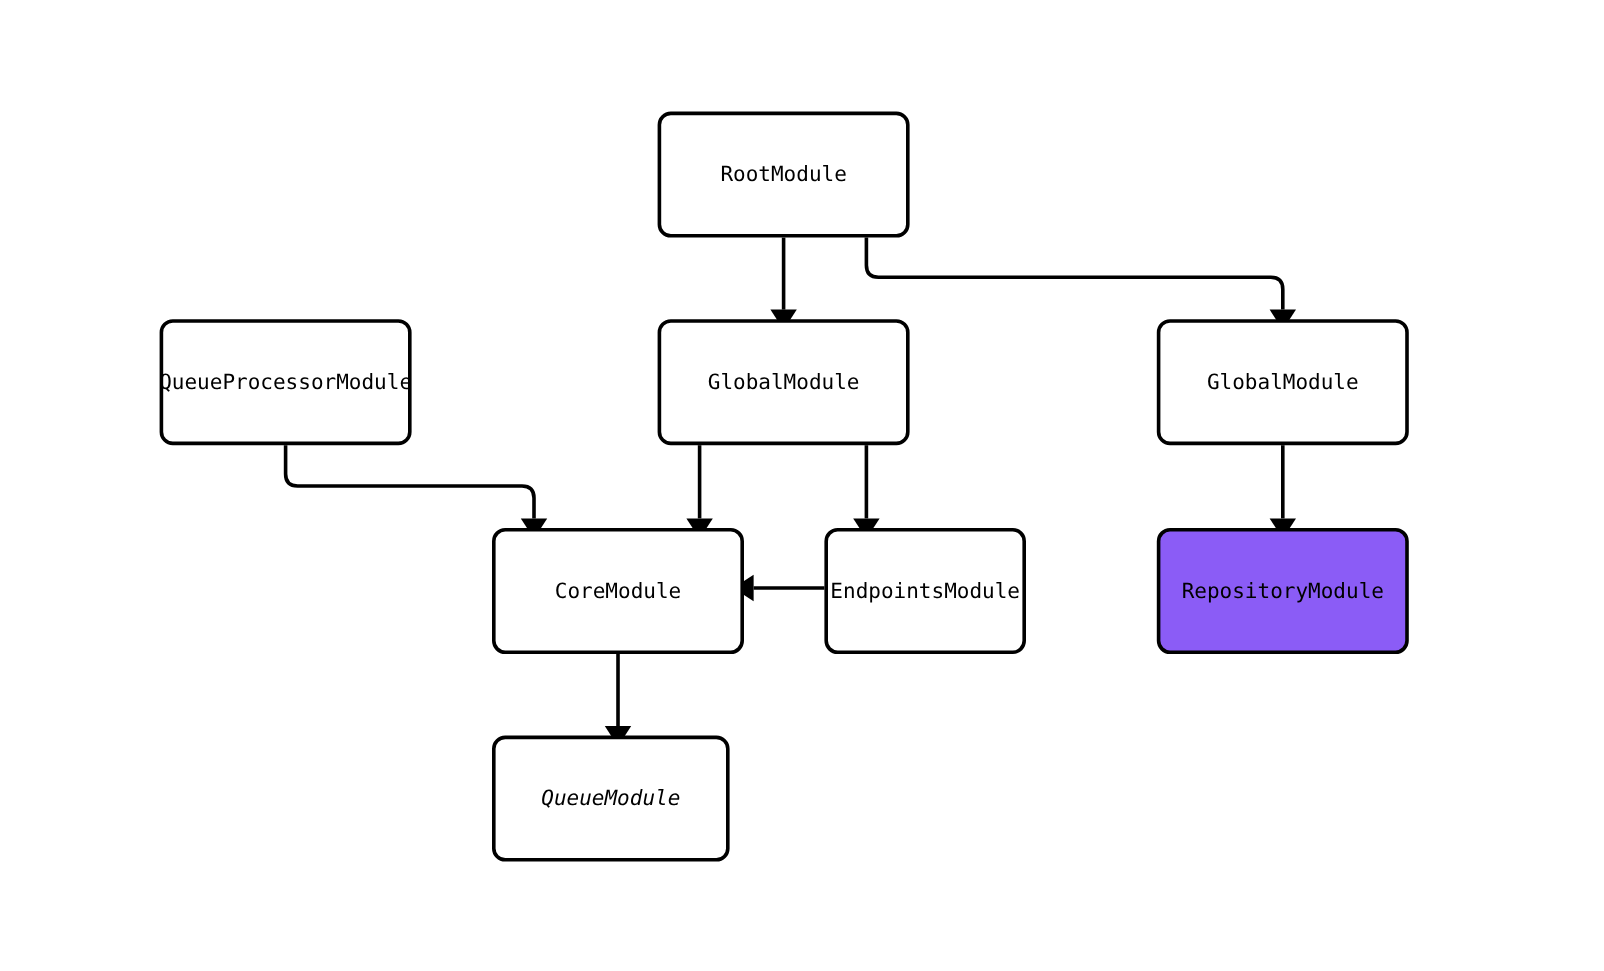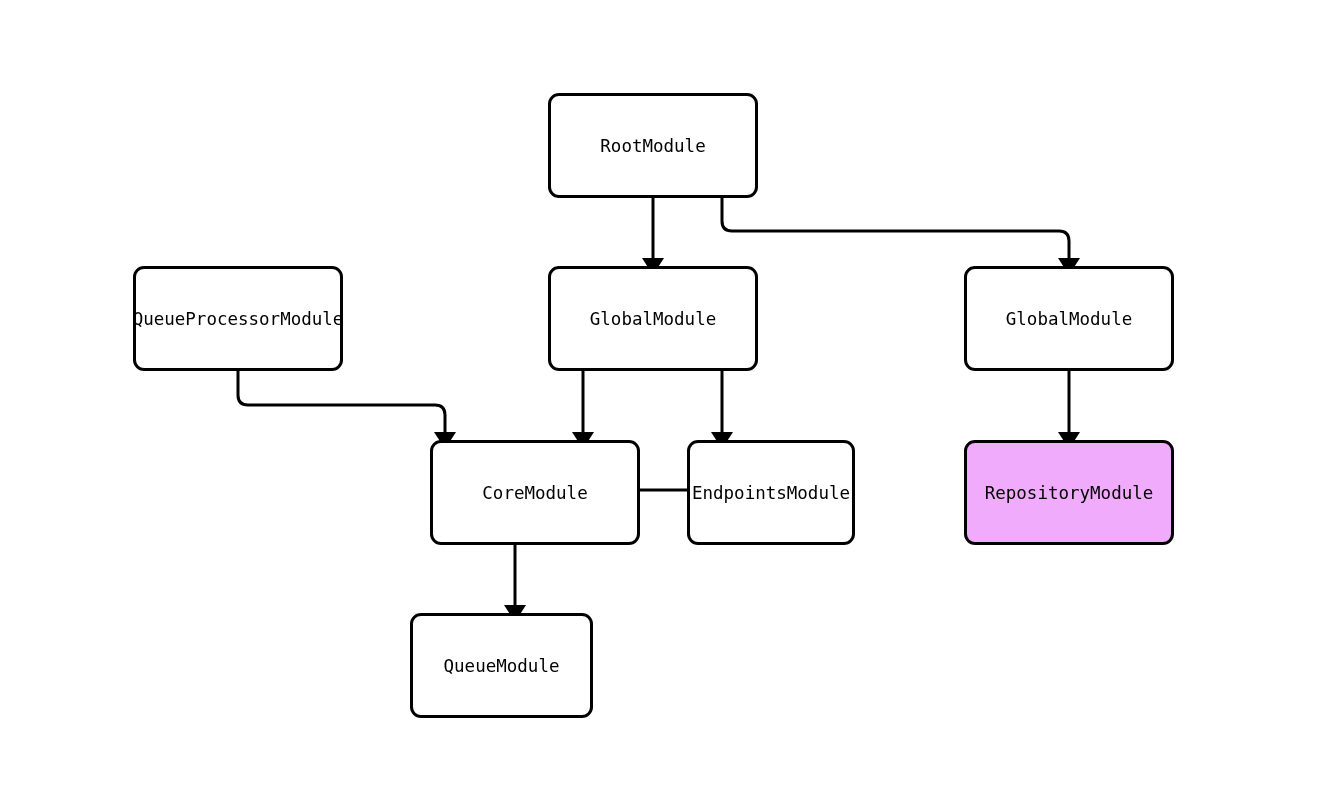--- a/index.html
+++ b/index.html
@@ -91,33 +91,33 @@
   <div class="node" style="left: 548px; top: 266px; width: 210px; height: 105px; border-radius: 11px; border-width: 3px; border-color: rgb(0, 0, 0); background: rgb(255, 255, 255);">
     <div class="node-label">Global</div>
     <div class="node-label">Module</div>
   </div>
 
   <div class="node" style="left: 964px; top: 266px; width: 210px; height: 105px; border-radius: 11px; border-width: 3px; border-color: rgb(0, 0, 0); background: rgb(255, 255, 255);">
     <div class="node-label">Global</div>
     <div class="node-label">Module</div>
   </div>
 
-  <div class="node" style="left: 410px; top: 440px; width: 210px; height: 105px; border-radius: 11px; border-width: 3px; border-color: rgb(0, 0, 0); background: rgb(255, 255, 255); margin-left: 20px;">
+  <div class="node" style="left: 410px; top: 440px; width: 210px; height: 105px; border-radius: 11px; border-width: 3px; border-color: rgb(0, 0, 0); background: rgb(255, 255, 255);">
     <div class="node-label">Core</div>
     <div class="node-label">Module</div>
   </div>
 
   <div class="node" style="left: 687px; top: 440px; width: 168px; height: 105px; border-radius: 11px; border-width: 3px; border-color: rgb(0, 0, 0); background: rgb(255, 255, 255);">
     <div class="node-label">Endpoints</div>
     <div class="node-label">Module</div>
   </div>
 
-  <div class="node" style="left: 964px; top: 440px; width: 210px; height: 105px; border-radius: 11px; border-width: 3px; border-color: rgb(0, 0, 0); background: #f0abfc;">
+  <div class="node" style="left: 964px; top: 440px; width: 210px; height: 105px; border-radius: 11px; border-width: 3px; border-color: rgb(0, 0, 0); background: #8b5cf6;">
     <div class="node-label">Repository</div>
     <div class="node-label">Module</div>
   </div>
 
-  <div class="node" style="left: 410px; top: 613px; width: 183px; height: 105px; border-radius: 11px; border-width: 3px; border-color: rgb(0, 0, 0); background: rgb(255, 255, 255);">
+  <div class="node" style="left: 410px; top: 613px; width: 198px; height: 105px; border-radius: 11px; border-width: 3px; border-color: rgb(0, 0, 0); background: rgb(255, 255, 255); font-style: italic;">
     <div class="node-label">Queue</div>
     <div class="node-label">Module</div>
   </div>
 
 </div>
 
 </body></html>

